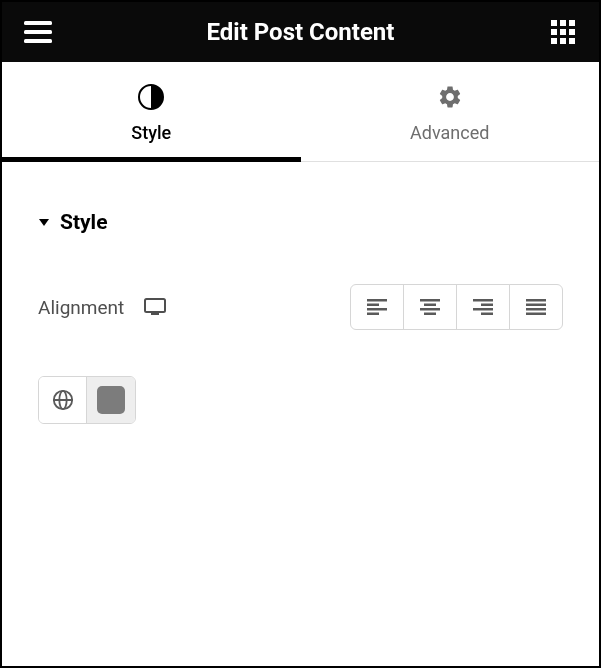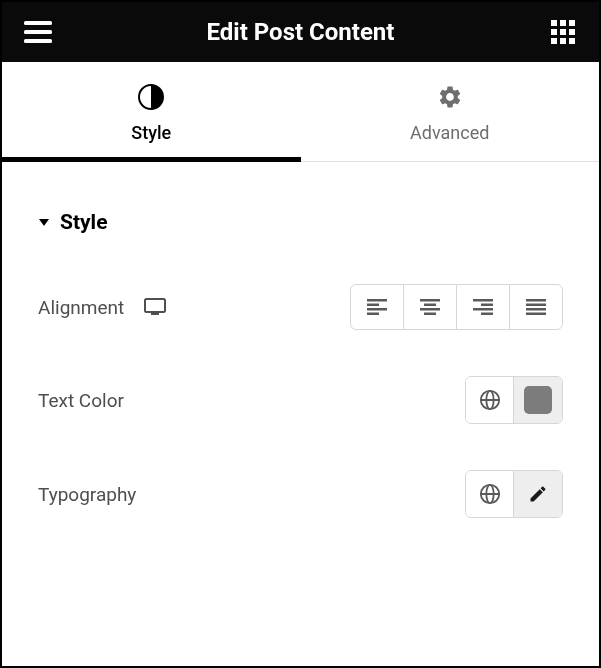--- a/index.html
+++ b/index.html
@@ -239,50 +239,28 @@
           <rect x="0" y="0" width="20" height="2.5" fill="#5a5a5a"></rect>
           <rect x="0" y="4.5" width="20" height="2.5" fill="#5a5a5a"></rect>
           <rect x="0" y="9" width="20" height="2.5" fill="#5a5a5a"></rect>
           <rect x="0" y="13.5" width="20" height="2.5" fill="#5a5a5a"></rect>
         </svg>
       </button>
     </div>
   </div>
 
   <div class="row">
-    <div class="row-left">
-      <span class="row-label">Text Color</span>
-    </div>
     <div class="dual-btn">
       <button class="left">
         <svg width="22" height="22" viewBox="0 0 24 24">
           <circle cx="12" cy="12" r="10" fill="none" stroke="#5a5a5a" stroke-width="2"></circle>
           <ellipse cx="12" cy="12" rx="4" ry="10" fill="none" stroke="#5a5a5a" stroke-width="2"></ellipse>
           <line x1="2" y1="12" x2="22" y2="12" stroke="#5a5a5a" stroke-width="2"></line>
         </svg>
       </button>
       <button class="right">
         <div class="color-swatch"></div>
       </button>
     </div>
   </div>
 
-  <div class="row">
-    <div class="row-left">
-      <span class="row-label">Typography</span>
-    </div>
-    <div class="dual-btn">
-      <button class="left">
-        <svg width="22" height="22" viewBox="0 0 24 24">
-          <circle cx="12" cy="12" r="10" fill="none" stroke="#5a5a5a" stroke-width="2"></circle>
-          <ellipse cx="12" cy="12" rx="4" ry="10" fill="none" stroke="#5a5a5a" stroke-width="2"></ellipse>
-          <line x1="2" y1="12" x2="22" y2="12" stroke="#5a5a5a" stroke-width="2"></line>
-        </svg>
-      </button>
-      <button class="right">
-        <svg width="20" height="20" viewBox="0 0 24 24">
-          <path d="M3 17.25V21h3.75L17.81 9.94l-3.75-3.75L3 17.25zM20.71 7.04c.39-.39.39-1.02 0-1.41l-2.34-2.34c-.39-.39-1.02-.39-1.41 0l-1.83 1.83 3.75 3.75 1.83-1.83z" fill="#1a1a1a"></path>
-        </svg>
-      </button>
-    </div>
-  </div>
 
 </div>
 
 </body></html>

